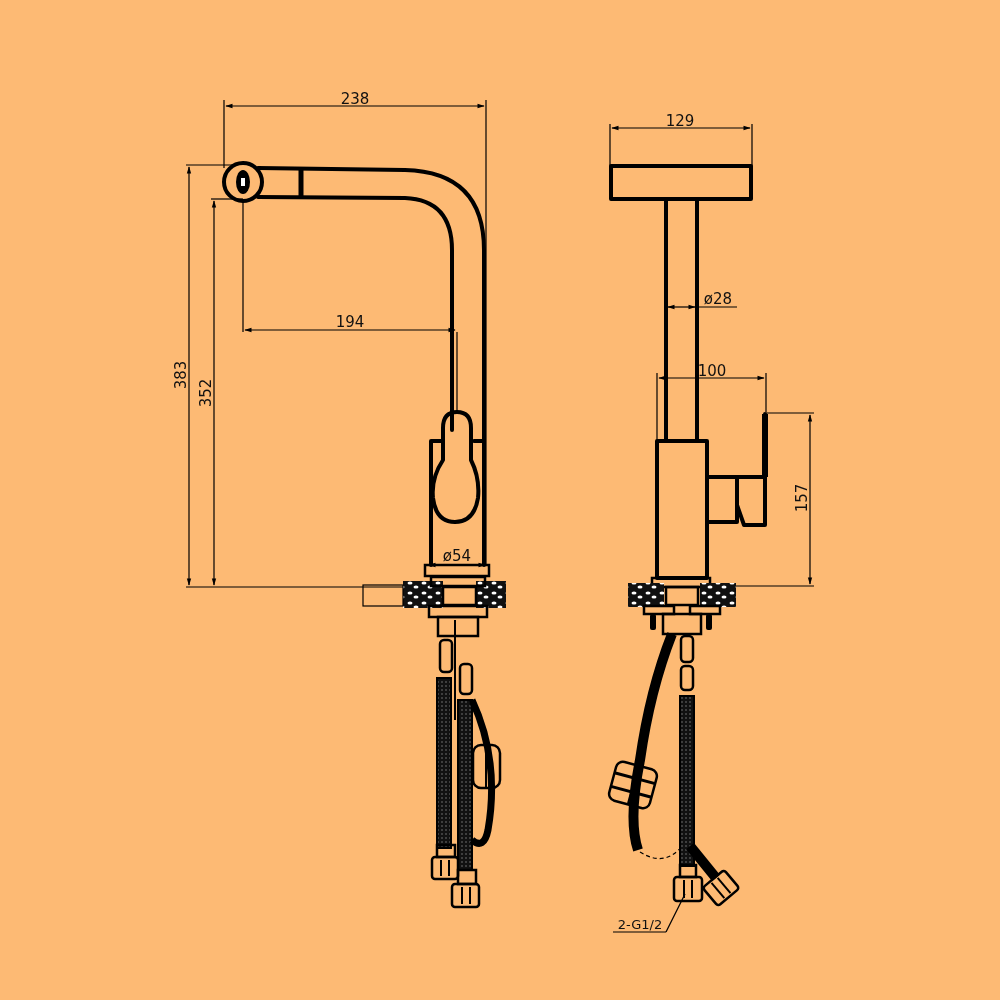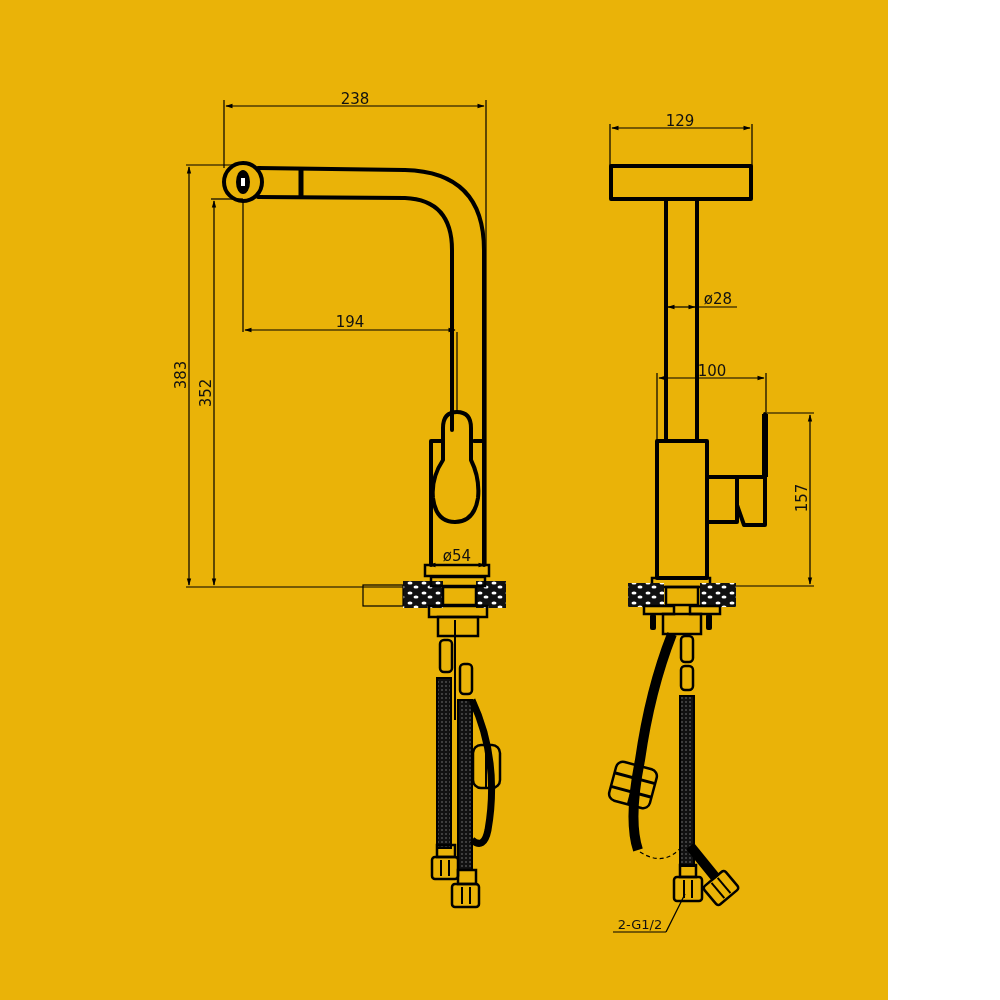--- a/index.html
+++ b/index.html
@@ -1,16 +1,16 @@
 <!DOCTYPE html>
 <html><head>
 <meta charset="utf-8">
 <style>
   html, body { margin: 0; padding: 0; background: #ffffff; }
-  #canvas { position: relative; width: 888px; height: 1000px; background: #eab308; overflow: hidden; }
+  #canvas { position: relative; width: 1000px; height: 1000px; background: #fdba74; overflow: hidden; }
   svg { position: absolute; left: 0; top: 0; }
   .dimtxt { font-family: "DejaVu Sans", sans-serif; font-size: 15px; fill: #111; }
   .thick { stroke: #000; stroke-width: 4; fill: none; stroke-linejoin: round; stroke-linecap: round; }
   .med { stroke: #000; stroke-width: 2.5; fill: none; }
   .thin { stroke: #000; stroke-width: 1.2; fill: none; }
 </style>
 </head>
 <body>
 
 <div id="canvas">

